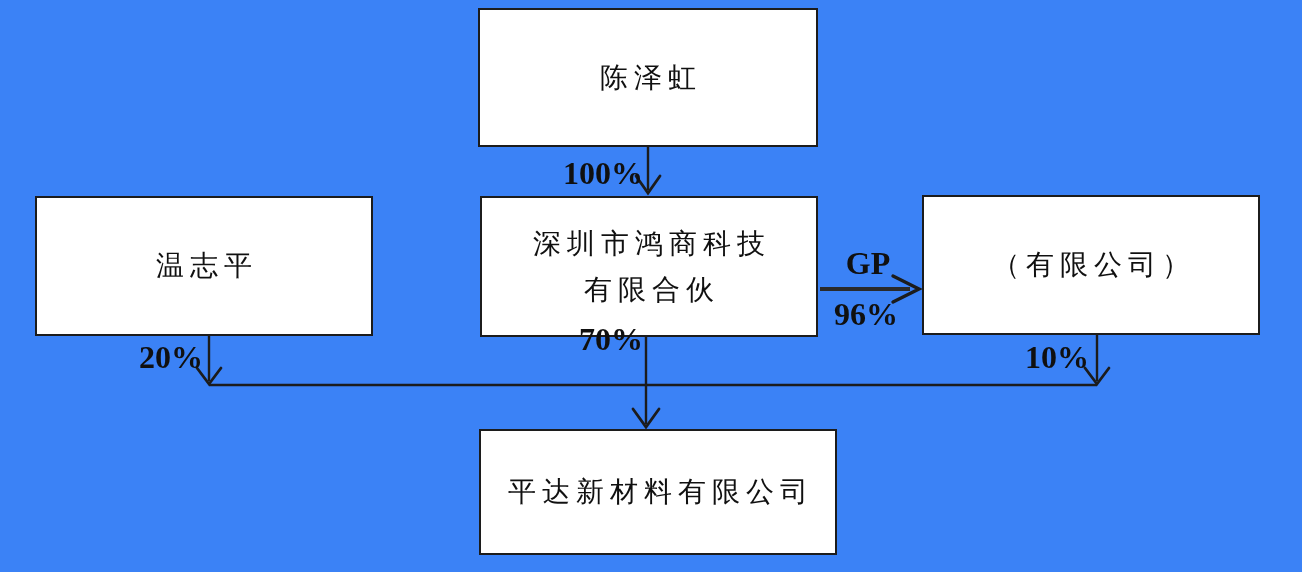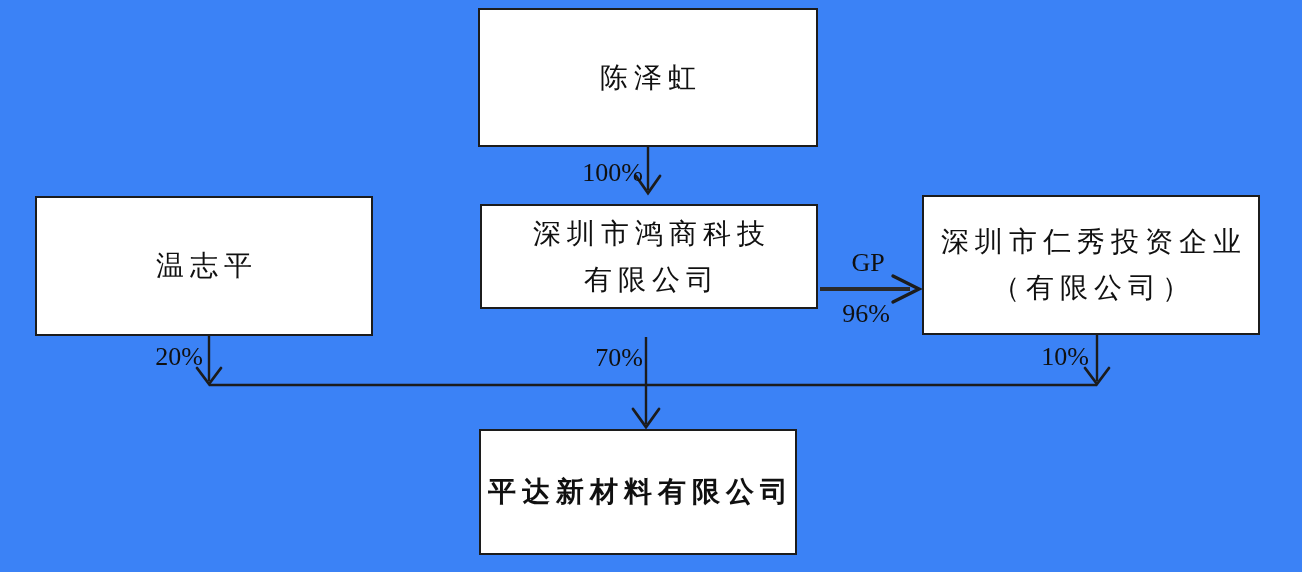--- a/index.html
+++ b/index.html
@@ -29,36 +29,37 @@
   }
   .node-label {
     font-size: 28px;
     letter-spacing: 6px;
     line-height: 46px;
     white-space: nowrap;
     text-indent: 6px; 
   }
   #box-top    { left: 478px; top: 8px;   width: 340px; height: 139px; }
   #box-left   { left: 35px;  top: 196px; width: 338px; height: 140px; }
-  #box-middle { left: 480px; top: 204px; width: 338px; height: 105px; }
+  #box-middle { left: 480px; top: 196px; width: 338px; height: 141px; }
   #box-right  { left: 922px; top: 195px; width: 338px; height: 140px; }
-  #box-bottom { left: 479px; top: 429px; width: 318px; height: 126px; font-weight: bold; }
+  #box-bottom { left: 479px; top: 429px; width: 358px; height: 126px; }
 
   .edge-label {
     position: absolute;
-    font-size: 26px;
+    font-size: 32px;
     line-height: 26px;
     white-space: nowrap;
     color: #101010;
+    font-weight: bold;
   }
   #label-100 { right: 1302px; top: 160px; transform: translateX(643px); } 
   #label-gp  { left: 868px; top: 250px; transform: translateX(-50%); }
   #label-31  { left: 866px; top: 301px; transform: translateX(-50%); }
   #label-20  { right: 1302px; top: 344px; transform: translateX(203px); } 
-  #label-70  { right: 1302px; top: 345px; transform: translateX(643px); } 
+  #label-70  { right: 1302px; top: 326px; transform: translateX(643px); } 
   #label-10  { right: 1302px; top: 344px; transform: translateX(1089px); } 
 
   svg.wires {
     position: absolute;
     left: 0;
     top: 0;
     width: 1302px;
     height: 572px;
     pointer-events: none;
   }
@@ -120,25 +121,24 @@
   <div class="node" id="box-top">
     <span class="node-label">陈泽虹</span>
   </div>
 
   <div class="node" id="box-left">
     <span class="node-label">温志平</span>
   </div>
 
   <div class="node" id="box-middle">
     <span class="node-label">深圳市鸿商科技</span>
-    <span class="node-label">有限公司</span>
+    <span class="node-label">有限合伙</span>
   </div>
 
   <div class="node" id="box-right">
-    <span class="node-label">深圳市仁秀投资企业</span>
     <span class="node-label">（有限公司）</span>
   </div>
 
   <div class="node" id="box-bottom">
     <span class="node-label">平达新材料有限公司</span>
   </div>
 
   <div class="edge-label" id="label-100">100%</div>
 
   <div class="edge-label" id="label-gp">GP</div>

